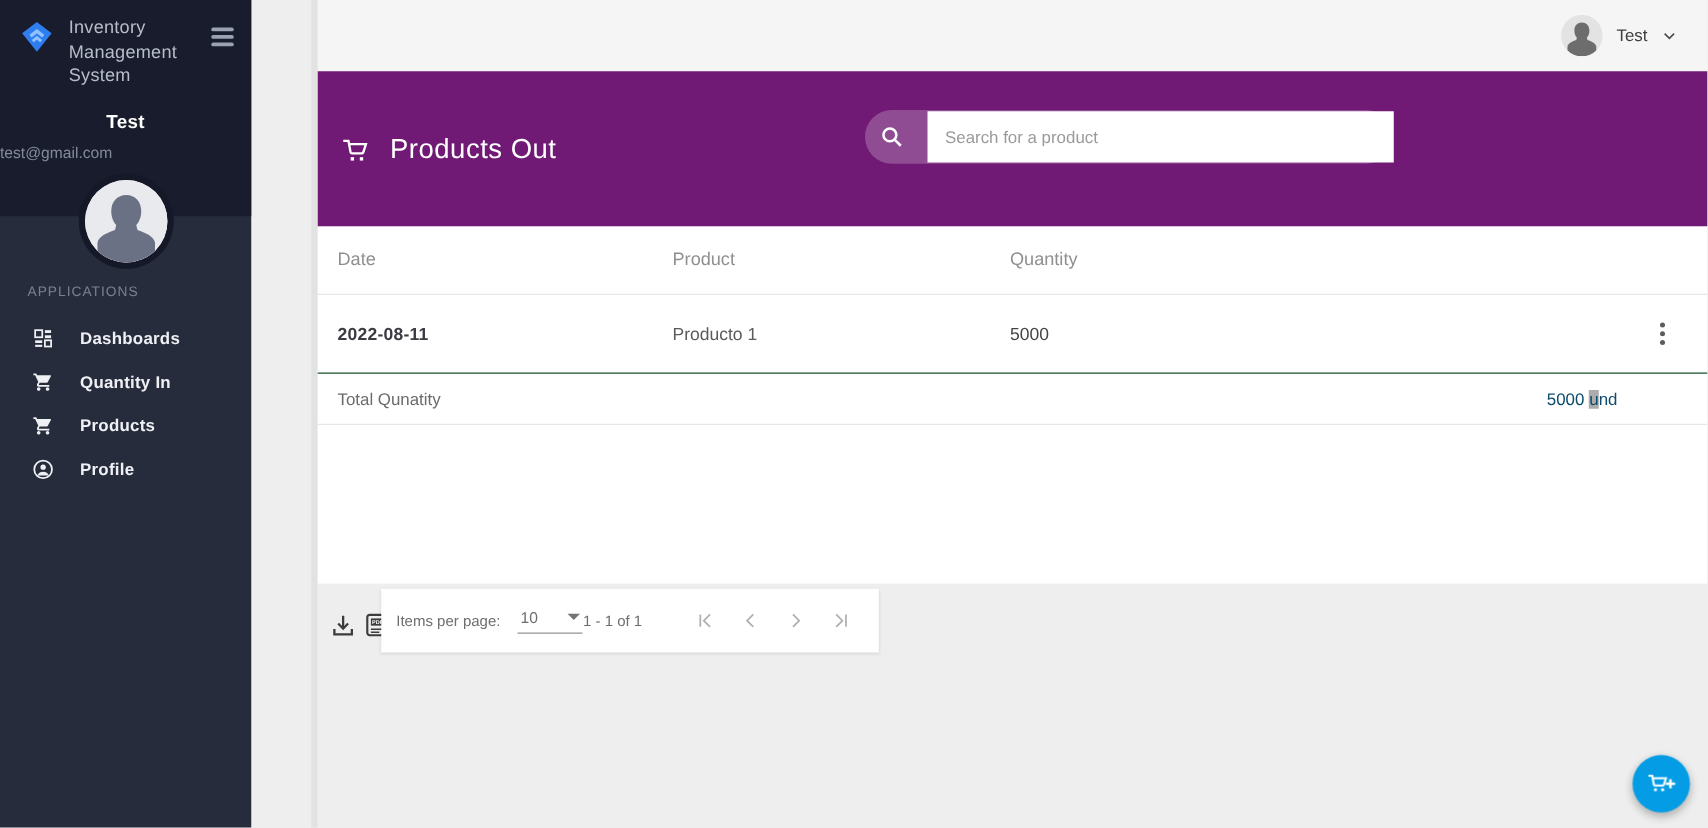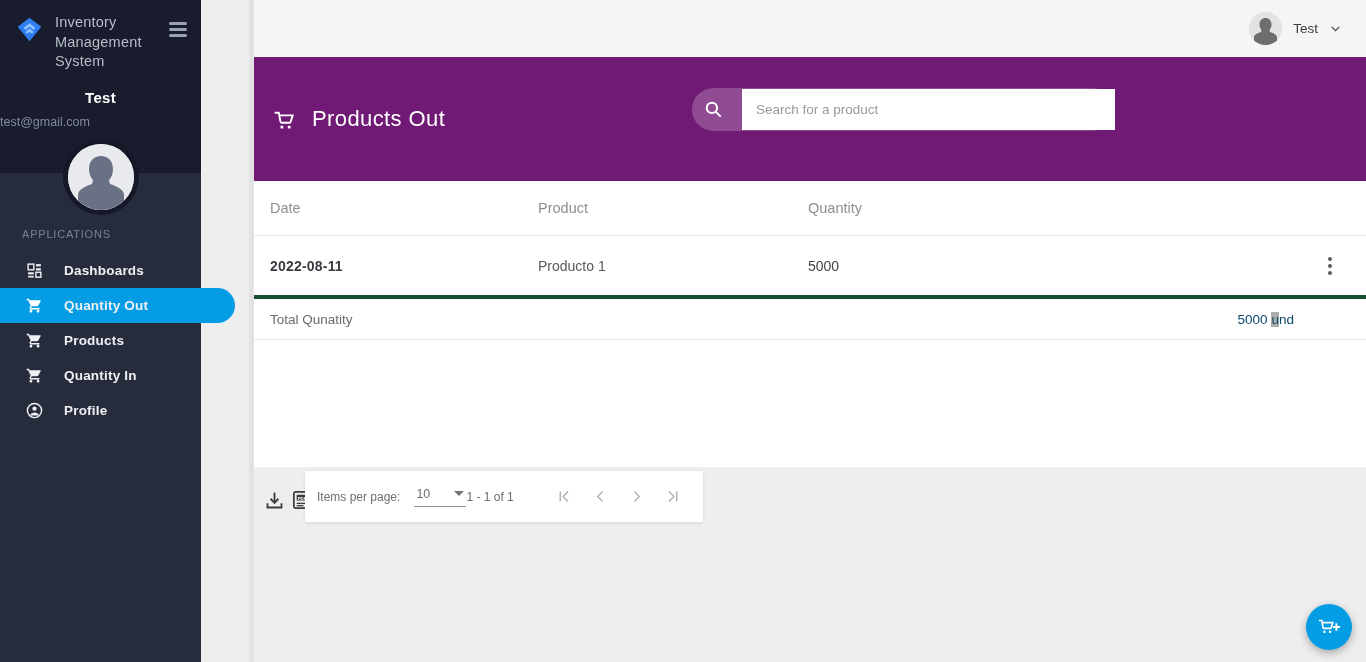--- a/index.html
+++ b/index.html
@@ -39,21 +39,21 @@
   .banner { position:relative; height:124px; background:#701a75; display:flex; align-items:center; }
   .banner-title { display:flex; align-items:center; margin-left:18px; color:#fff; }
   .banner-title .bico { width:25px; height:25px; margin-right:15px; }
   .banner-title .btxt { font-size:22px; letter-spacing:.4px; }
   .search-pill { position:absolute; left:438px; top:31px; width:422px; height:43px; border-radius:22px; background:rgba(255,255,255,.22); display:flex; align-items:center; }
   .search-pill .sico { width:19px; height:19px; margin-left:12px; flex:0 0 auto; }
   .search-input { position:absolute; left:50px; top:1px; width:373px; height:41px; border:none; outline:none; background:#ffffff; font-family:"Liberation Sans",sans-serif; font-size:13.5px; color:#444; padding:0 14px; }
   .search-input::placeholder { color:#9a9a9a; }
 
   .table-card { background:#ffffff; height:286px; }
-  .trow { display:grid; grid-template-columns:268px 270px 1fr 72px; align-items:center; padding-left:16px; border-bottom:4px solid #14532d; }
+  .trow { display:grid; grid-template-columns:268px 270px 1fr 72px; align-items:center; padding-left:16px; border-bottom:1px solid #14532d; }
   .trow.head { height:55px; color:#8f8f8f; font-size:14.5px; border-bottom:1px solid #e7e7e7; }
   .trow.data { height:63px; font-size:14px; }
   .trow.total { height:41px; font-size:13.5px; border-bottom:1px solid #e7e7e7; }
   .cell-date { color:#3b3b42; font-weight:bold; letter-spacing:.2px; }
   .cell-product { color:#5a5a5a; }
   .cell-qty { color:#454545; }
   .total-label { color:#6b6b6b; }
   .total-val { color:#0c4a6e;text-align:right; }
   .hl { background:#acacac; margin-left:4px; }
   .kebab { justify-self:center; display:flex; flex-direction:column; gap:3px; cursor:pointer; padding:5px; }
@@ -115,43 +115,35 @@
             <rect x="3" y="3" width="8" height="8" fill="none" stroke="#eef0f4" stroke-width="2"></rect>
             <rect x="14" y="3" width="7" height="3.2"></rect>
             <rect x="14" y="8.8" width="7" height="3.2"></rect>
             <rect x="3" y="14.5" width="8" height="3"></rect>
             <rect x="14" y="14.5" width="7" height="7" fill="none" stroke="#eef0f4" stroke-width="2"></rect>
             <rect x="3" y="19.5" width="8" height="2.4"></rect>
           </svg>
       </span>
       <span>Dashboards</span>
     </div>
-    <div class="nav-item active">
-      <span class="nico">
-        <svg viewBox="0 0 24 24" fill="#ffffff">
-            <path d="M7 18c-1.1 0-2 .9-2 2s.9 2 2 2 2-.9 2-2-.9-2-2-2zm10 0c-1.1 0-2 .9-2 2s.9 2 2 2 2-.9 2-2-.9-2-2-2zM7.2 14.8l.9-1.8h7.4c.8 0 1.4-.4 1.8-1l3.5-6.4c.2-.5-.1-1.1-.7-1.1H5.2l-.9-2H1v2h2l3.6 7.6-1.4 2.4c-.7 1.3.2 3 1.7 3H19v-2H7.4c-.2 0-.3-.2-.2-.7z"></path>
-          </svg>
-      </span>
-      <span>Quantity Out</span>
-    </div>
     <div class="nav-item">
       <span class="nico">
         <svg viewBox="0 0 24 24" fill="#eef0f4">
             <path d="M7 18c-1.1 0-2 .9-2 2s.9 2 2 2 2-.9 2-2-.9-2-2-2zm10 0c-1.1 0-2 .9-2 2s.9 2 2 2 2-.9 2-2-.9-2-2-2zM7.2 14.8l.9-1.8h7.4c.8 0 1.4-.4 1.8-1l3.5-6.4c.2-.5-.1-1.1-.7-1.1H5.2l-.9-2H1v2h2l3.6 7.6-1.4 2.4c-.7 1.3.2 3 1.7 3H19v-2H7.4c-.2 0-.3-.2-.2-.7z"></path>
           </svg>
       </span>
-      <span>Products</span>
+      <span>Quantity In</span>
     </div>
     <div class="nav-item">
       <span class="nico">
         <svg viewBox="0 0 24 24" fill="#eef0f4">
             <path d="M7 18c-1.1 0-2 .9-2 2s.9 2 2 2 2-.9 2-2-.9-2-2-2zm10 0c-1.1 0-2 .9-2 2s.9 2 2 2 2-.9 2-2-.9-2-2-2zM7.2 14.8l.9-1.8h7.4c.8 0 1.4-.4 1.8-1l3.5-6.4c.2-.5-.1-1.1-.7-1.1H5.2l-.9-2H1v2h2l3.6 7.6-1.4 2.4c-.7 1.3.2 3 1.7 3H19v-2H7.4c-.2 0-.3-.2-.2-.7z"></path>
           </svg>
       </span>
-      <span>Quantity In</span>
+      <span>Products</span>
     </div>
     <div class="nav-item">
       <span class="nico">
         <svg viewBox="0 0 24 24" fill="none" stroke="#eef0f4" stroke-width="2">
             <circle cx="12" cy="12" r="10"></circle>
             <circle cx="12" cy="9.5" r="3" fill="#eef0f4" stroke="none"></circle>
             <path d="M5.5 19c1.2-3 4-4.2 6.5-4.2s5.3 1.2 6.5 4.2" fill="#eef0f4" stroke="none"></path>
           </svg>
       </span>
       <span>Profile</span>

